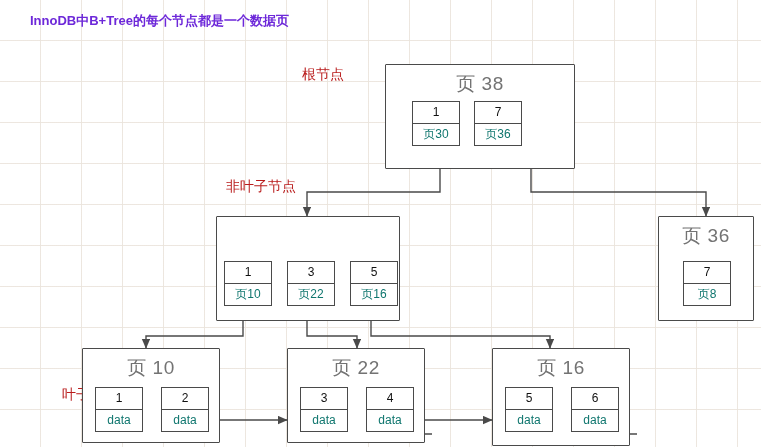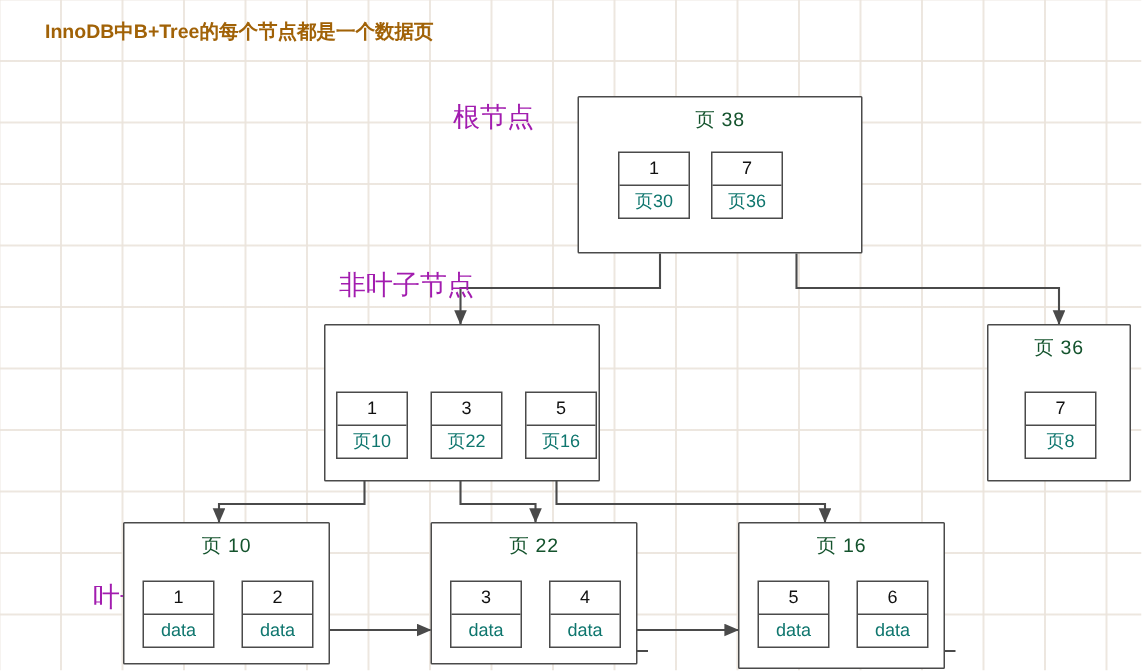--- a/index.html
+++ b/index.html
@@ -23,22 +23,22 @@
   #svglayer{position:absolute;left:0;top:0;width:761px;height:447px;}
   .node{
     position:absolute;
     border:1.5px solid #4a4a4a;
     background:#ffffff;
     box-sizing:border-box;
     border-radius:1px;
   }
   .node .title{
     text-align:center;
-    font-size:13px;
-    color:#14532d;
+    font-size:19px;
+    color:#737373;
     padding-top:6px;
     letter-spacing:0.5px;
   }
   .cells{
     position:absolute;
     display:flex;
     gap:14px;
   }
   .cell{
     border:1.2px solid #4a4a4a;
@@ -48,27 +48,27 @@
   }
   .cell .k{
     height:21px;line-height:21px;text-align:center;font-size:12px;color:#111;
     border-bottom:1.2px solid #4a4a4a;
   }
   .cell .v{
     height:21px;line-height:21px;text-align:center;font-size:12px;color:#0f766e;
   }
   .label{
     position:absolute;
-    font-size:18px;
-    color:#a21caf;
+    font-size:14px;
+    color:#b91c1c;
     white-space:nowrap;
   }
   #caption{
     position:absolute;left:30px;top:12px;
-    font-size:13px;font-weight:bold;color:#a16207;
+    font-size:13px;font-weight:bold;color:#6d28d9;
     white-space:nowrap;
   }
 </style>
 </head>
 <body>
 
 <div id="grid"></div>
 
 <div id="caption">InnoDB中B+Tree的每个节点都是一个数据页</div>
 

